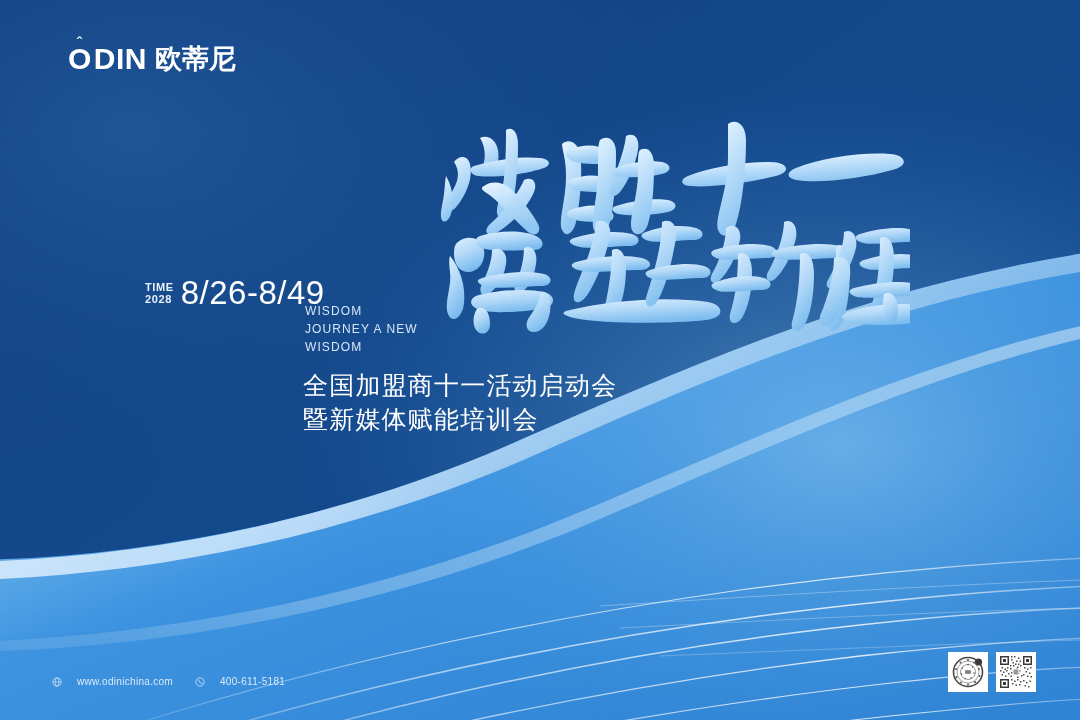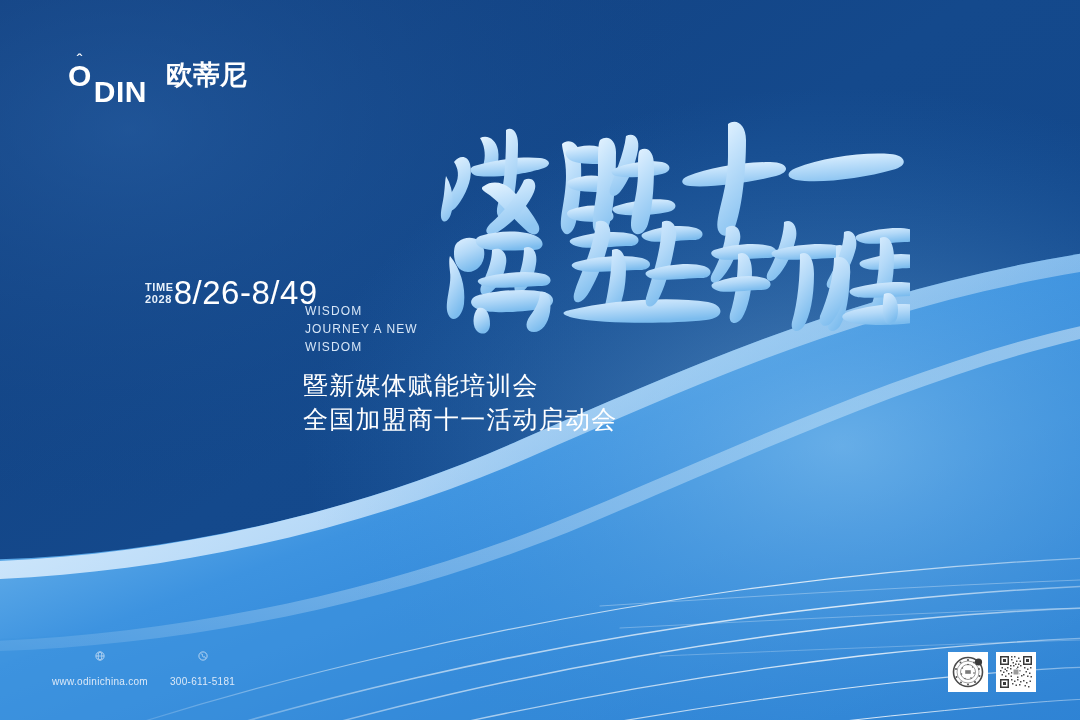--- a/index.html
+++ b/index.html
@@ -54,28 +54,27 @@
     line-height: 1;
     color: #ffffff;
     font-weight: 400;
   }
   .logo-odin {
     font-size: 30px;
     line-height: 1;
     font-weight: 700;
     color: #ffffff;
     letter-spacing: 0.5px;
-    margin-top: 33px;
   }
   .logo-cn {
     font-size: 27px;
     line-height: 1;
     font-weight: 700;
     color: #ffffff;
-    margin-left: 16px;
+    margin-left: 5px;
     letter-spacing: 0px;
   }
 
   
   .headline {
     position: absolute;
     left: 440px;
     top: 110px;
     width: 470px;
     height: 230px;
@@ -83,20 +82,21 @@
   }
   .headline svg { display: block; width: 470px; height: 230px; }
 
   
   .date-row {
     position: absolute;
     left: 145px;
     top: 276px;
     display: flex;
     align-items: flex-end;
+    gap: 7px;
     z-index: 30;
   }
   .date-stack {
     display: flex;
     flex-direction: column;
     justify-content: flex-end;
     padding-bottom: 4px;
   }
   .date-stack span {
     font-size: 11px;
@@ -164,21 +164,20 @@
     margin-top: 6px;
   }
   .contact {
     display: flex;
     align-items: center;
     gap: 15px;
     font-size: 10px;
     line-height: 12px;
     color: #dce9f8;
     letter-spacing: 0.3px;
-    flex-direction: column;
   }
   .contact svg { display: block; }
 
   
   .codes {
     position: absolute;
     right: 44px;
     bottom: 28px;
     display: flex;
     gap: 8px;
@@ -458,42 +457,42 @@
     <div class="date-main">8/26-8/49</div>
   </div>
 
   <div class="tagline">
     <div>WISDOM</div>
     <div>JOURNEY A NEW</div>
     <div>WISDOM</div>
   </div>
 
   <div class="subtitle">
+    <div>全国加盟商十一活动启动会</div>
     <div>暨新媒体赋能培训会</div>
-    <div>全国加盟商十一活动启动会</div>
   </div>
 
   <div class="footer">
     <div class="footer-contacts">
       <div class="contact">
         <svg width="10" height="10" viewBox="0 0 16 16">
           <circle cx="8" cy="8" r="6.6" fill="none" stroke="#dce9f8" stroke-width="1.2"></circle>
           <ellipse cx="8" cy="8" rx="3" ry="6.6" fill="none" stroke="#dce9f8" stroke-width="1"></ellipse>
           <path d="M1.6,8 H14.4" stroke="#dce9f8" stroke-width="1"></path>
         </svg>
         <span>www.odinichina.com</span>
       </div>
       <div class="contact">
         <svg width="10" height="10" viewBox="0 0 16 16">
           <circle cx="8" cy="8" r="6.6" fill="none" stroke="#dce9f8" stroke-width="1.2"></circle>
           <path d="M5.2,4.8 C5.2,4.8 6.4,4.4 6.9,5.3 C7.3,6.1 7.5,6.6 7.1,7.1
                    C6.7,7.6 6.9,8.2 7.6,8.9 C8.3,9.6 8.9,9.8 9.4,9.4
                    C9.9,9 10.4,9.2 11.2,9.6 C12.1,10.1 11.7,11.3 11.7,11.3" fill="none" stroke="#dce9f8" stroke-width="1.1" stroke-linecap="round"></path>
         </svg>
-        <span>300-611-5181</span>
+        <span>400-611-5181</span>
       </div>
     </div>
   </div>
 
   <div class="codes">
     <div class="code-box">
       <svg width="34" height="34" viewBox="0 0 34 34">
         <circle cx="17" cy="17" r="14.5" fill="none" stroke="#4a4a4a" stroke-width="1.6"></circle>
         <circle cx="17" cy="17" r="11" fill="none" stroke="#8a8a8a" stroke-width="0.8"></circle>
         <circle cx="17" cy="17" r="7.5" fill="none" stroke="#6a6a6a" stroke-width="0.7"></circle>

